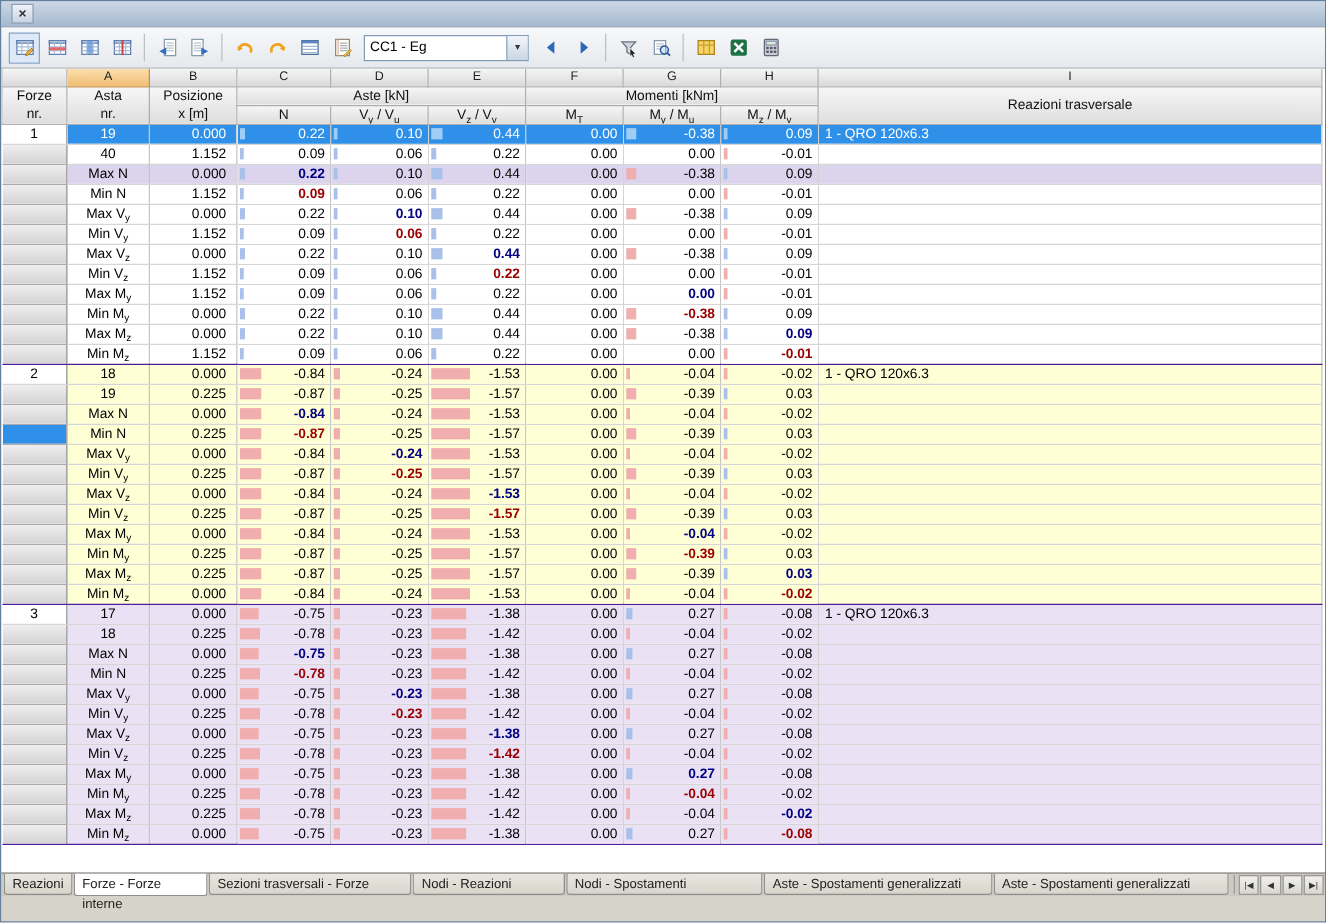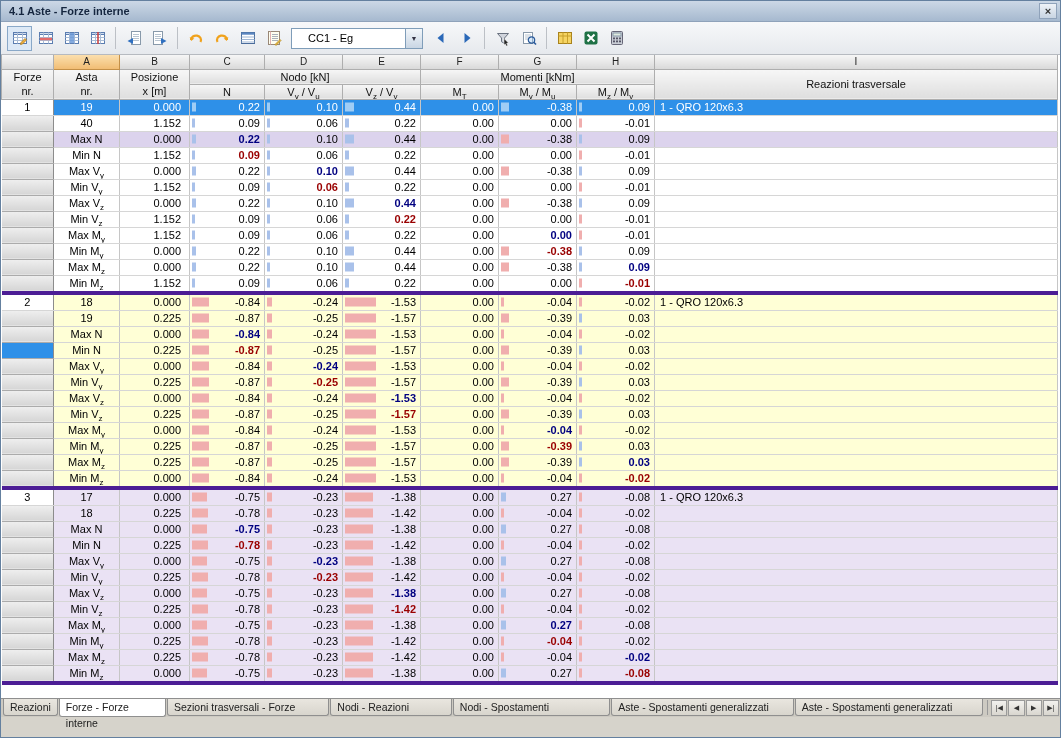--- a/index.html
+++ b/index.html
@@ -31,21 +31,21 @@
   .tb{
     width:25px; height:25px; display:flex; align-items:center; justify-content:center;
     background:transparent; border:1px solid transparent; padding:0;
   }
   .tb.pressed{ background:#dde9f6; border:1px solid #89a8c8; }
   .tbsep{ width:1px; height:22px; background:#bcc0c6; margin:0 4px; flex:0 0 1px; }
   .combo{
     width:132px; height:21px; border:1px solid #7f9db9; background:#fff;
     display:flex; align-items:center; margin:0 4px;
   }
-  .combo .ctxt{ flex:1; padding-left:16px; font-size:11px; }
+  .combo .ctxt{ flex:1; padding-left:4px; font-size:11px; }
   .combo .cbtn{
     width:17px; height:19px; border-left:1px solid #7f9db9;
     background:linear-gradient(#f2f6fa,#c9d6e4);
     display:flex; align-items:center; justify-content:center; font-size:7px; color:#334;
   }
   
   .tablewrap{ flex:1 1 auto; background:#fff; overflow:hidden; }
   table{ border-collapse:collapse; table-layout:fixed; width:1057px; }
   th,td{ height:16px; line-height:15px; font-weight:normal; overflow:hidden; white-space:nowrap; }
   
@@ -59,21 +59,21 @@
   }
   th.hdr{
     background:linear-gradient(#f7f7f7,#dedede);
     border:1px solid #aeaeae; text-align:center; font-size:11px; line-height:14px;
     color:#111;
   }
   tr.h1 th, tr.h2 th{ height:15px; }
   sub{ font-size:8px; line-height:0; }
   
   td{ border-right:1px solid #c6c6c6; border-bottom:1px solid #d6d6d6; }
-  tr.glast td{ border-bottom:4px solid #4c1d95;margin-top:44px; }
+  tr.glast td{ border-bottom:1px solid #4c1d95;margin-top:44px; }
   td.rowhead{
     background:linear-gradient(#efefef,#d5d5d5);
     border-right:1px solid #8c8c8c; border-bottom:1px solid #ababab;
     text-align:center;
   }
   td.rowhead.member{ background:#fff; border-bottom:1px solid #d6d6d6; }
   td.rowhead.cur{ background:#2e90e8; }
   td.ca{ text-align:center; }
   td.cb{ text-align:right; padding-right:8px; }
   td.cn{ position:relative; text-align:right; padding-right:4px; }
@@ -117,21 +117,20 @@
   
   .statusbar{ flex:0 0 20px; background:#d6d3cb; }
   svg{ display:block; }
 </style>
 </head>
 <body>
 
 <div class="window">
 
   <div class="titlebar">
-    <span class="title">4.1 Aste - Forze interne</span>
     <button class="closebtn">
         <span>×</span>
       </button>
   </div>
 
   <div class="toolbar">
     <button class="tb pressed">
       <span>
           <svg width="16" height="16" viewBox="0 0 16 16">
             <rect x="1.5" y="2.5" width="13" height="11" fill="#fff" stroke="#5b7db0"></rect>
@@ -324,21 +323,21 @@
           <th>E</th>
           <th>F</th>
           <th>G</th>
           <th>H</th>
           <th>I</th>
         </tr>
         <tr class="h1">
           <th rowspan="2" class="hdr"><span>Forze</span><br><span>nr.</span></th>
           <th rowspan="2" class="hdr"><span>Asta</span><br><span>nr.</span></th>
           <th rowspan="2" class="hdr"><span>Posizione</span><br><span>x [m]</span></th>
-          <th colspan="3" class="hdr">Nodo [kN]</th>
+          <th colspan="3" class="hdr">Aste [kN]</th>
           <th colspan="3" class="hdr">Momenti [kNm]</th>
           <th rowspan="2" class="hdr">Reazioni trasversale</th>
         </tr>
         <tr class="h2">
           <th class="hdr">N</th>
           <th class="hdr">V<sub>y</sub> / V<sub>u</sub></th>
           <th class="hdr">V<sub>z</sub> / V<sub>v</sub></th>
           <th class="hdr">M<sub>T</sub></th>
           <th class="hdr">M<sub>y</sub> / M<sub>u</sub></th>
           <th class="hdr">M<sub>z</sub> / M<sub>v</sub></th>

